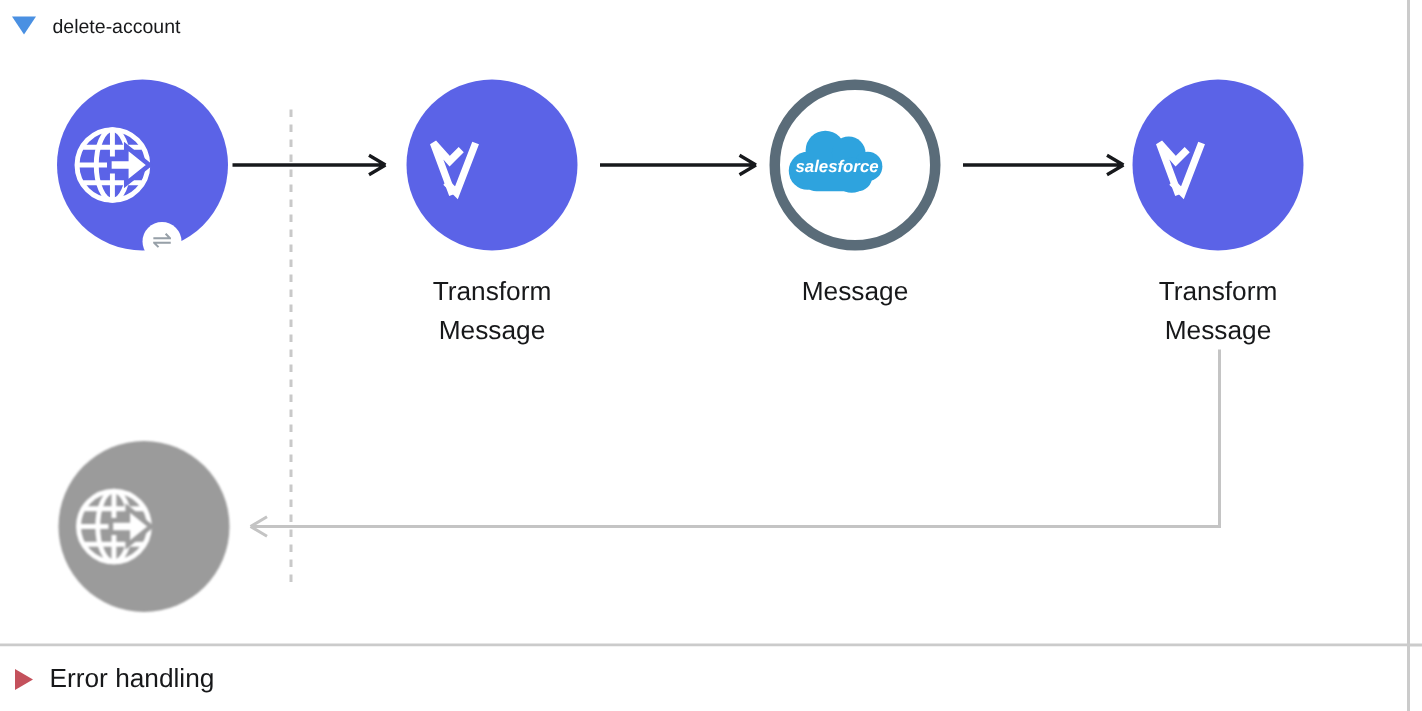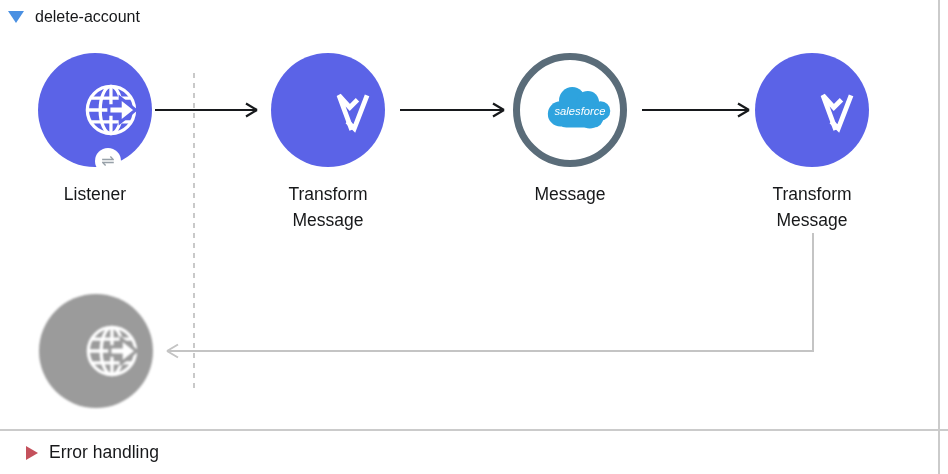--- a/index.html
+++ b/index.html
@@ -5,49 +5,49 @@
   * { margin:0; padding:0; box-sizing:border-box; }
   body { background:#fff; }
   .app {
     position:relative; width:948px; height:474px; background:#fff;
     font-family:"Liberation Sans", sans-serif; overflow:hidden;
     color:var(--text-dark,#17181A);
   }
   
   .flow-header { position:absolute; top:0; left:0; height:34px; display:flex; align-items:center; padding-left:8px; gap:11px; }
   .tri-down { width:0; height:0; border-left:8px solid transparent; border-right:8px solid transparent; border-top:12px solid var(--flow-toggle-blue,#4A90E2); cursor:pointer; }
-  .flow-title { font-size:16px; color:var(--text-dark,#17181A); }
+  .flow-title { font-size:13px; color:var(--text-dark,#17181A); }
   
   .canvas { position:absolute; top:0; left:0; width:948px; height:429px; }
   .connectors { position:absolute; top:0; left:0; pointer-events:none; }
   .c-black { stroke:var(--connector-black,#17191C); stroke-width:2.2; fill:none; }
   .c-gray  { stroke:var(--connector-gray,#C4C4C4); stroke-width:2; fill:none; }
   .c-dash  { stroke:var(--dashed-gray,#C9C9C9); stroke-width:2; stroke-dasharray:5 5; fill:none; }
   
   .node { position:absolute; width:114px; cursor:pointer; }
-  .circle { width:114px; height:114px; border-radius:50%; display:flex; align-items:center; justify-content:flex-end; }
+  .circle { width:114px; height:114px; border-radius:50%; display:flex; align-items:center; justify-content:flex-start;font-weight:bold; }
   .circle.purple { background:var(--node-purple,#5B63E7); color:var(--node-purple,#5B63E7); }
   .circle.gray   { background:var(--node-gray,#9B9B9B); color:var(--node-gray,#9B9B9B); filter:blur(0.8px); }
   .circle.ring   { background:#fff; border:7px solid var(--delete-ring,#5A6C79); }
   .badge {
     position:absolute; left:57px; top:95px; width:26px; height:26px; border-radius:50%;
     background:#fff; display:flex; align-items:center; justify-content:center;
     color:var(--badge-icon-gray,#97A0A8); font-size:16px; line-height:1;
   }
   .node-label {
     position:absolute; top:128px; left:50%; transform:translateX(-50%);
     width:190px; text-align:center; font-size:17.5px; line-height:26px;
     color:var(--text-dark,#17181A); white-space:pre-line;
   }
   .sf-text { font-style:italic; }
   
   .divider { position:absolute; top:429px; left:0; width:948px; height:2px; background:var(--divider-gray,#CBCBCB); }
   .right-border { position:absolute; top:0; left:938px; width:2px; height:474px; background:var(--divider-gray,#CBCBCB); }
   
-  .error-section { position:absolute; top:431px; left:0; width:938px; height:43px; display:flex; align-items:center; padding-left:26px; gap:11px; background:#fff; }
+  .error-section { position:absolute; top:431px; left:0; width:938px; height:43px; display:flex; align-items:center; padding-left:10px; gap:11px; background:#fff; }
   .tri-right { width:0; height:0; border-top:7px solid transparent; border-bottom:7px solid transparent; border-left:12px solid var(--error-toggle-red,#C4515C); cursor:pointer; }
   .error-label { font-size:17.5px; color:var(--text-dark,#17181A); }
 </style>
 </head>
 <body>
 
 <div class="app">
 
   <div class="flow-header">
     <div class="tri-down"></div>
@@ -72,21 +72,20 @@
             <line x1="13" y1="38" x2="59" y2="38"></line>
             <line x1="17" y1="26.5" x2="55" y2="26.5"></line>
             <line x1="17" y1="49.5" x2="55" y2="49.5"></line>
             <ellipse cx="36" cy="38" rx="10.5" ry="23"></ellipse>
             <line x1="36" y1="15" x2="36" y2="61"></line>
           </g>
           <path d="M34 34 h11 v-8 l15 12 -15 12 v-8 h-11 z" fill="#fff" stroke="currentColor" stroke-width="3" stroke-linejoin="miter"></path>
         </svg>
       </div>
       <div class="badge">⇌</div>
-      <div class="node-label">Listener</div>
     </div>
 
     <div class="node" style="left:271px; top:53px;">
       <div class="circle purple">
         <svg width="64" height="64" viewBox="0 0 100 100">
           <g stroke="#fff" stroke-width="7.5" fill="none" stroke-linejoin="miter" stroke-linecap="butt">
             <path d="M57 34 L45 46 L28 27 L48 81"></path>
             <path d="M72 27 L52 79 L41 68"></path>
           </g>
         </svg>

